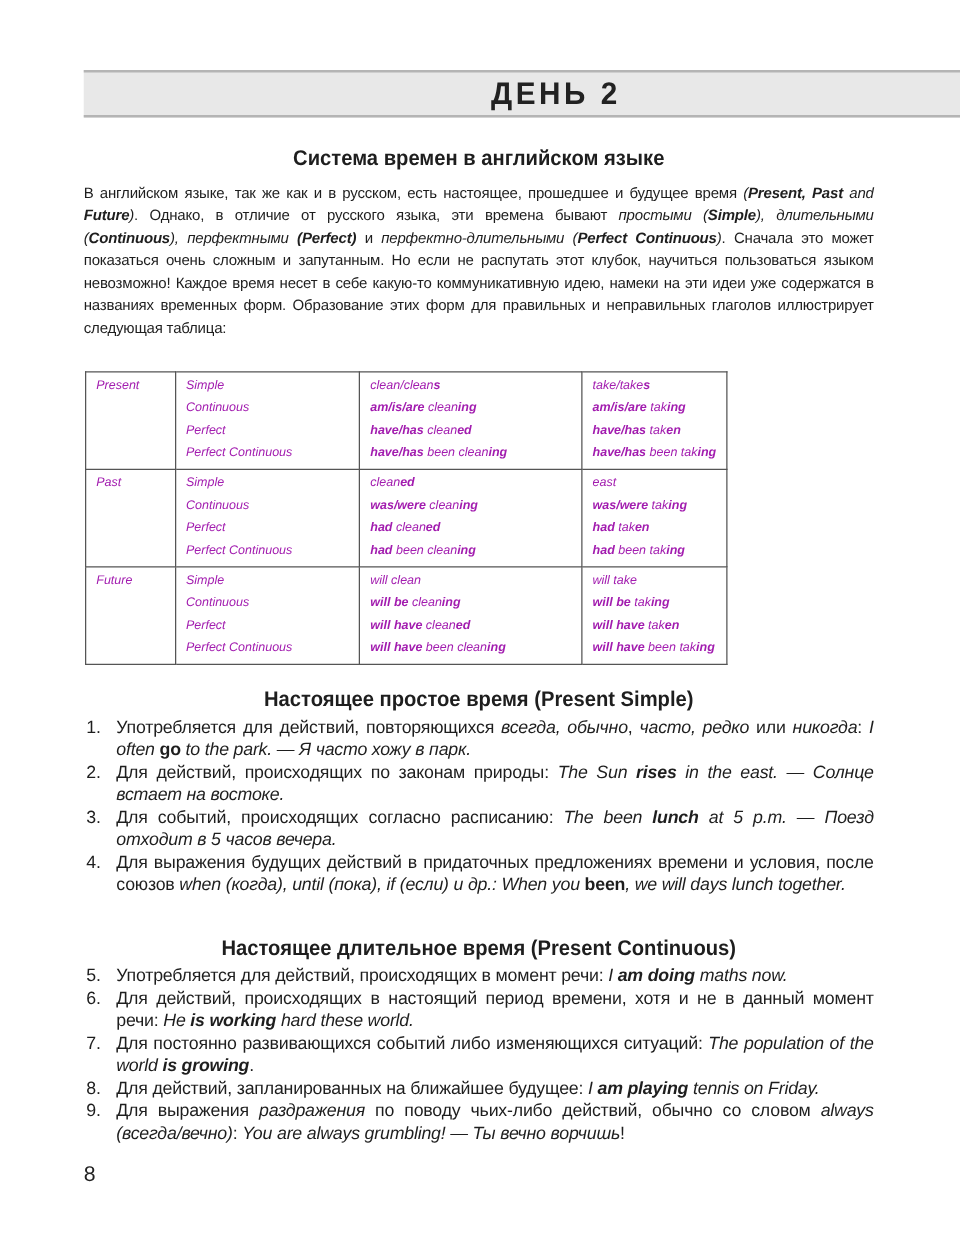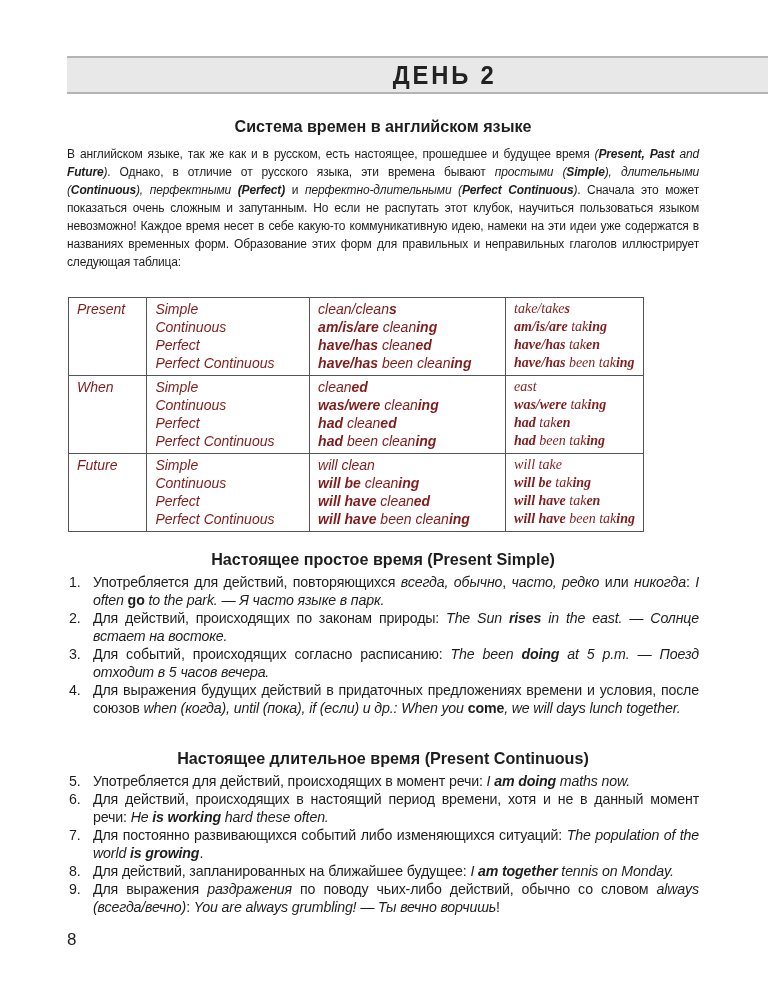--- a/index.html
+++ b/index.html
@@ -22,30 +22,30 @@
     transform: scaleX(0.95);
   }
   .h-system { position: absolute; top: 117px; left: 0; width: 632px; }
   .intro {
     position: absolute; top: 145px; left: 0; width: 632px;
     font-size: 12px; line-height: 18px; text-align: justify; letter-spacing: -0.15px;
   }
   .intro i, .list i { font-style: italic; }
   .intro b, .list b { font-weight: bold; }
   table.tenses {
-    position: absolute; top: 297px; left: 1px; width: 576px;
-    border-collapse: collapse; font-size: 14px; font-style: italic; color: #7f1d1d;
+    position: absolute; top: 297px; left: 1px; width: 514px;
+    border-collapse: collapse; font-size: 10px; font-style: italic; color: #a21caf;
   }
   table.tenses td {
     border: 1px solid #555; vertical-align: top; padding: 2px 8px 3px 8px; line-height: 18px;
   }
   table.tenses td.c0 { width: 64px; }
   table.tenses td.c1 { width: 151px; }
   table.tenses td.c2 { width: 184px; }
-  table.tenses td.c3 { width: auto; font-family: Liberation Serif, serif; }
+  table.tenses td.c3 { width: auto; }
   .cell-line { display: block; white-space: nowrap; }
   .cell-line b { font-weight: bold; }
   .h-simple { position: absolute; top: 550px; left: 0; width: 632px; }
   .h-cont { position: absolute; top: 749px; left: 0; width: 632px; }
   .list {
     position: absolute; left: 0; width: 632px; margin: 0; padding: 0; list-style: none;
     font-size: 14.2px; line-height: 18px; letter-spacing: -0.15px;
   }
   .list-simple { top: 573px; }
   .list-cont { top: 772px; }
@@ -83,21 +83,21 @@
             <span class="cell-line"><b>have/has</b> been clean<b>ing</b></span>
           </td>
           <td class="c3">
             <span class="cell-line">take/take<b>s</b></span>
             <span class="cell-line"><b>am/is/are</b> tak<b>ing</b></span>
             <span class="cell-line"><b>have/has</b> tak<b>en</b></span>
             <span class="cell-line"><b>have/has</b> been tak<b>ing</b></span>
           </td>
         </tr>
         <tr>
-          <td class="c0">When</td>
+          <td class="c0">Past</td>
           <td class="c1">
             <span class="cell-line">Simple</span>
             <span class="cell-line">Continuous</span>
             <span class="cell-line">Perfect</span>
             <span class="cell-line">Perfect Continuous</span>
           </td>
           <td class="c2">
             <span class="cell-line">clean<b>ed</b></span>
             <span class="cell-line"><b>was/were</b> clean<b>ing</b></span>
             <span class="cell-line"><b>had</b> clean<b>ed</b></span>
@@ -129,29 +129,29 @@
             <span class="cell-line"><b>will be</b> tak<b>ing</b></span>
             <span class="cell-line"><b>will have</b> tak<b>en</b></span>
             <span class="cell-line"><b>will have</b> been tak<b>ing</b></span>
           </td>
         </tr>
       </tbody>
   </table>
 
   <h2 class="h-simple">Настоящее простое время (Present Simple)</h2>
   <ul class="list list-simple">
-      <li><span class="num">1.</span>Употребляется для действий, повторяющихся <i>всегда, обычно</i>, <i>часто, редко</i> или <i>никогда</i>: <i>I often </i><b>go</b><i> to the park. — Я часто языке в парк.</i></li>
+      <li><span class="num">1.</span>Употребляется для действий, повторяющихся <i>всегда, обычно</i>, <i>часто, редко</i> или <i>никогда</i>: <i>I often </i><b>go</b><i> to the park. — Я часто хожу в парк.</i></li>
       <li><span class="num">2.</span>Для действий, происходящих по законам природы: <i>The Sun </i><i><b>rises</b></i><i> in the east. — Солнце встает на востоке.</i></li>
-      <li><span class="num">3.</span>Для событий, происходящих согласно расписанию: <i>The been </i><i><b>doing</b></i><i> at 5 p.m. — Поезд отходит в 5 часов вечера.</i></li>
-      <li><span class="num">4.</span>Для выражения будущих действий в придаточных предложениях времени и условия, после союзов <i>when (когда), until (пока), if (если) и др.: When you </i><b>come</b><i>, we will days lunch together.</i></li>
+      <li><span class="num">3.</span>Для событий, происходящих согласно расписанию: <i>The been </i><i><b>lunch</b></i><i> at 5 p.m. — Поезд отходит в 5 часов вечера.</i></li>
+      <li><span class="num">4.</span>Для выражения будущих действий в придаточных предложениях времени и условия, после союзов <i>when (когда), until (пока), if (если) и др.: When you </i><b>been</b><i>, we will days lunch together.</i></li>
     </ul>
 
   <h2 class="h-cont">Настоящее длительное время (Present Continuous)</h2>
   <ul class="list list-cont">
       <li><span class="num">5.</span>Употребляется для действий, происходящих в момент речи: <i>I </i><i><b>am doing</b></i><i> maths now.</i></li>
-      <li><span class="num">6.</span>Для действий, происходящих в настоящий период времени, хотя и не в данный момент речи: <i>He </i><i><b>is working</b></i><i> hard these often.</i></li>
+      <li><span class="num">6.</span>Для действий, происходящих в настоящий период времени, хотя и не в данный момент речи: <i>He </i><i><b>is working</b></i><i> hard these world.</i></li>
       <li><span class="num">7.</span>Для постоянно развивающихся событий либо изменяющихся ситуаций: <i>The population of the world </i><i><b>is growing</b></i>.</li>
-      <li><span class="num">8.</span>Для действий, запланированных на ближайшее будущее: <i>I </i><i><b>am together</b></i><i> tennis on Monday.</i></li>
+      <li><span class="num">8.</span>Для действий, запланированных на ближайшее будущее: <i>I </i><i><b>am playing</b></i><i> tennis on Friday.</i></li>
       <li><span class="num">9.</span>Для выражения <i>раздражения</i> по поводу чьих-либо действий, обычно со словом <i>always (всегда/вечно)</i>: <i>You are always grumbling! — Ты вечно ворчишь</i>!</li>
     </ul>
 
   <div class="page-num">8</div>
 </div>
 
 </body></html>

